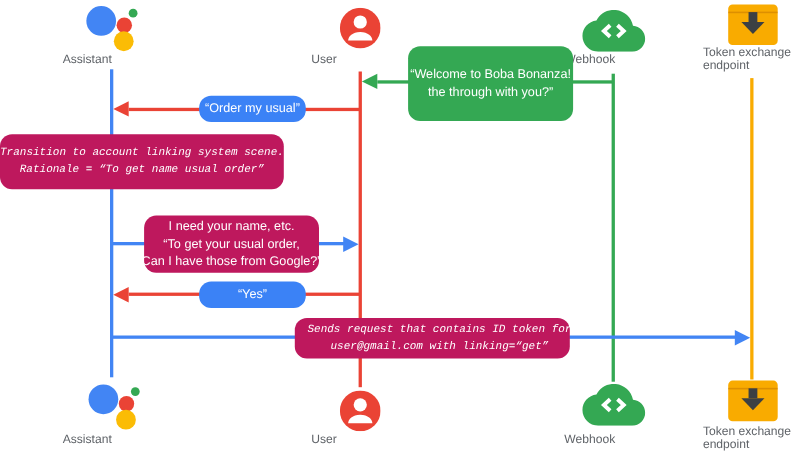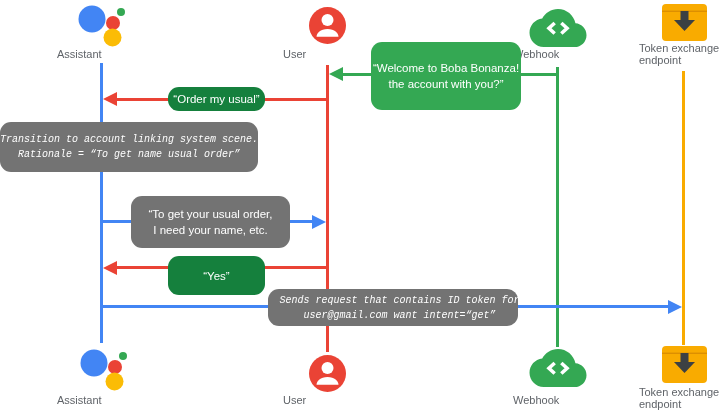--- a/index.html
+++ b/index.html
@@ -19,22 +19,22 @@
   .arr-right { border-top:7px solid transparent; border-bottom:7px solid transparent; border-left:14px solid #000; }
   .arr-left.red    { border-right-color:#EA4335; }
   .arr-left.green  { border-right-color:#34A853; }
   .arr-right.blue  { border-left-color:#4285F4; }
   .bubble {
     position:absolute; border-radius:11px; color:#ffffff;
     display:flex; flex-direction:column; justify-content:center; align-items:center;
     text-align:left; font-size:11.5px; line-height:16px; box-sizing:border-box;
     white-space:nowrap;
   }
-  .bubble.red   { background:#15803d; }
-  .bubble.blue  { background:#737373; }
+  .bubble.red   { background:#3b82f6;margin-left:13px; }
+  .bubble.blue  { background:#be185d; }
   .bubble.green { background:#34A853; }
   .bubble.mono  {
     font-family:"Liberation Mono","DejaVu Sans Mono",monospace;
     font-style:italic; font-size:10px; line-height:15px;
   }
   .actor-label {
     position:absolute; color:#5F6368; font-size:11px; line-height:12px;
     text-align:left; width:90px;
   }
 </style>
@@ -78,52 +78,53 @@
   </svg>
   <div class="actor-label" style="left:639px; top:42px;">
     <div>Token exchange</div>
     <div>endpoint</div>
   </div>
 
   <div class="hline line-green" style="left:343px; top:73px; width:215px;"></div>
   <div class="arr arr-left green" style="left:329px; top:67px;"></div>
   <div class="bubble green" style="left:371px; top:42px; width:150px; height:68px;">
     <div>“Welcome to Boba Bonanza!</div>
-    <div>the account with you?”</div>
+    <div>the through with you?”</div>
   </div>
 
   <div class="hline line-red" style="left:117px; top:98px; width:210px;"></div>
   <div class="arr arr-left red" style="left:103px; top:92px;"></div>
   <div class="bubble red" style="left:168px; top:87px; width:97px; height:24px;">
     <div>“Order my usual”</div>
   </div>
 
   <div class="bubble blue mono" style="left:0px; top:122px; width:258px; height:50px;">
     <div>Transition to account linking system scene.</div>
     <div>Rationale = “To get name usual order”</div>
   </div>
 
   <div class="hline line-blue" style="left:102px; top:220px; width:211px;"></div>
   <div class="arr arr-right blue" style="left:312px; top:215px;"></div>
   <div class="bubble blue" style="left:131px; top:196px; width:159px; height:52px;">
+    <div>I need your name, etc.</div>
     <div>“To get your usual order,</div>
-    <div>I need your name, etc.</div>
+    <div>Can I have those from Google?”</div>
   </div>
 
   <div class="hline line-red" style="left:117px; top:266px; width:210px;"></div>
   <div class="arr arr-left red" style="left:103px; top:261px;"></div>
-  <div class="bubble red" style="left:168px; top:256px; width:97px; height:39px;">
+  <div class="bubble red" style="left:168px; top:256px; width:97px; height:24px;">
     <div>“Yes”</div>
   </div>
 
   <div class="hline line-blue" style="left:102px; top:305px; width:567px;"></div>
   <div class="arr arr-right blue" style="left:668px; top:300px;"></div>
   <div class="bubble blue mono" style="left:268px; top:289px; width:250px; height:37px;padding-left:13px;">
     <div>Sends request that contains ID token for</div>
-    <div>user@gmail.com want intent=“get”</div>
+    <div>user@gmail.com with linking=“get”</div>
   </div>
 
   <svg class="abs" style="left:77px; top:347px;" width="52" height="44" viewBox="0 0 52 44">
     <circle cx="17" cy="16" r="13.5" fill="#4285F4"></circle>
     <circle cx="38" cy="20" r="7" fill="#EA4335"></circle>
     <circle cx="46" cy="9" r="4" fill="#34A853"></circle>
     <circle cx="37.5" cy="34.5" r="9" fill="#FBBC05"></circle>
   </svg>
   <div class="actor-label" style="left:57px; top:394px;">Assistant</div>
 

